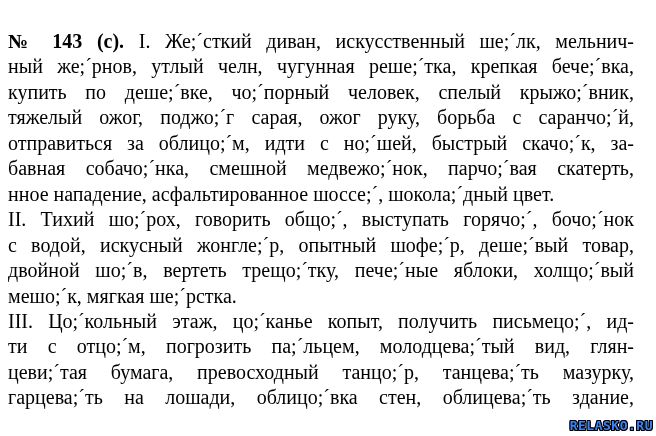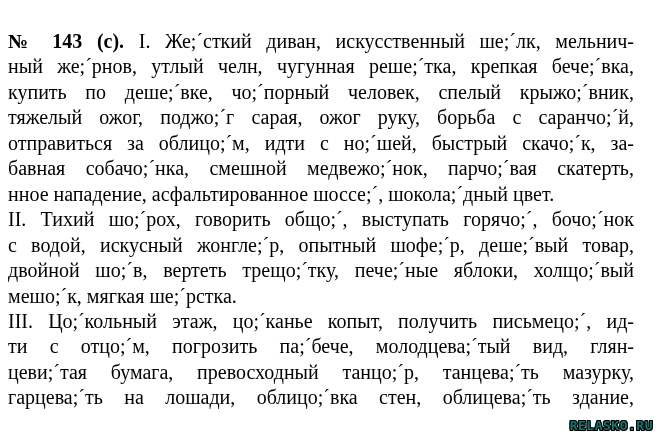--- a/index.html
+++ b/index.html
@@ -38,21 +38,21 @@
     font-weight: bold;
   }
   .watermark {
     position: absolute;
     right: 3px;
     bottom: 3px;
     font-family: "DejaVu Sans Mono", monospace;
     font-weight: bold;
     font-size: 13px;
     letter-spacing: 0.5px;
-    color: #0f766e;
+    color: #3b82f6;
     text-shadow:
       -1px -1px 0 #000000, 1px -1px 0 #000000,
       -1px 1px 0 #000000, 1px 1px 0 #000000,
       0 -1px 0 #000000, 0 1px 0 #000000,
       -1px 0 0 #000000, 1px 0 0 #000000;
   }
 </style>
 </head>
 <body>
 
@@ -62,18 +62,18 @@
     <div class="line">купить по деше;´вке, чо;´порный человек, спелый крыжо;´вник,</div>
     <div class="line">тяжелый ожог, поджо;´г сарая, ожог руку, борьба с саранчо;´й,</div>
     <div class="line">отправиться за облицо;´м, идти с но;´шей, быстрый скачо;´к, за-</div>
     <div class="line">бавная собачо;´нка, смешной медвежо;´нок, парчо;´вая скатерть,</div>
     <div class="line last">нное нападение, асфальтированное шоссе;´, шокола;´дный цвет.</div>
     <div class="line">II. Тихий шо;´рох, говорить общо;´, выступать горячо;´, бочо;´нок</div>
     <div class="line">с водой, искусный жонгле;´р, опытный шофе;´р, деше;´вый товар,</div>
     <div class="line">двойной шо;´в, вертеть трещо;´тку, пече;´ные яблоки, холщо;´вый</div>
     <div class="line last">мешо;´к, мягкая ше;´рстка.</div>
     <div class="line">III. Цо;´кольный этаж, цо;´канье копыт, получить письмецо;´, ид-</div>
-    <div class="line">ти с отцо;´м, погрозить па;´бече, молодцева;´тый вид, глян-</div>
+    <div class="line">ти с отцо;´м, погрозить па;´льцем, молодцева;´тый вид, глян-</div>
     <div class="line">цеви;´тая бумага, превосходный танцо;´р, танцева;´ть мазурку,</div>
     <div class="line">гарцева;´ть на лошади, облицо;´вка стен, облицева;´ть здание,</div>
   </div>
 
 <div class="watermark">RELASKO.RU</div>
 
 </body></html>

